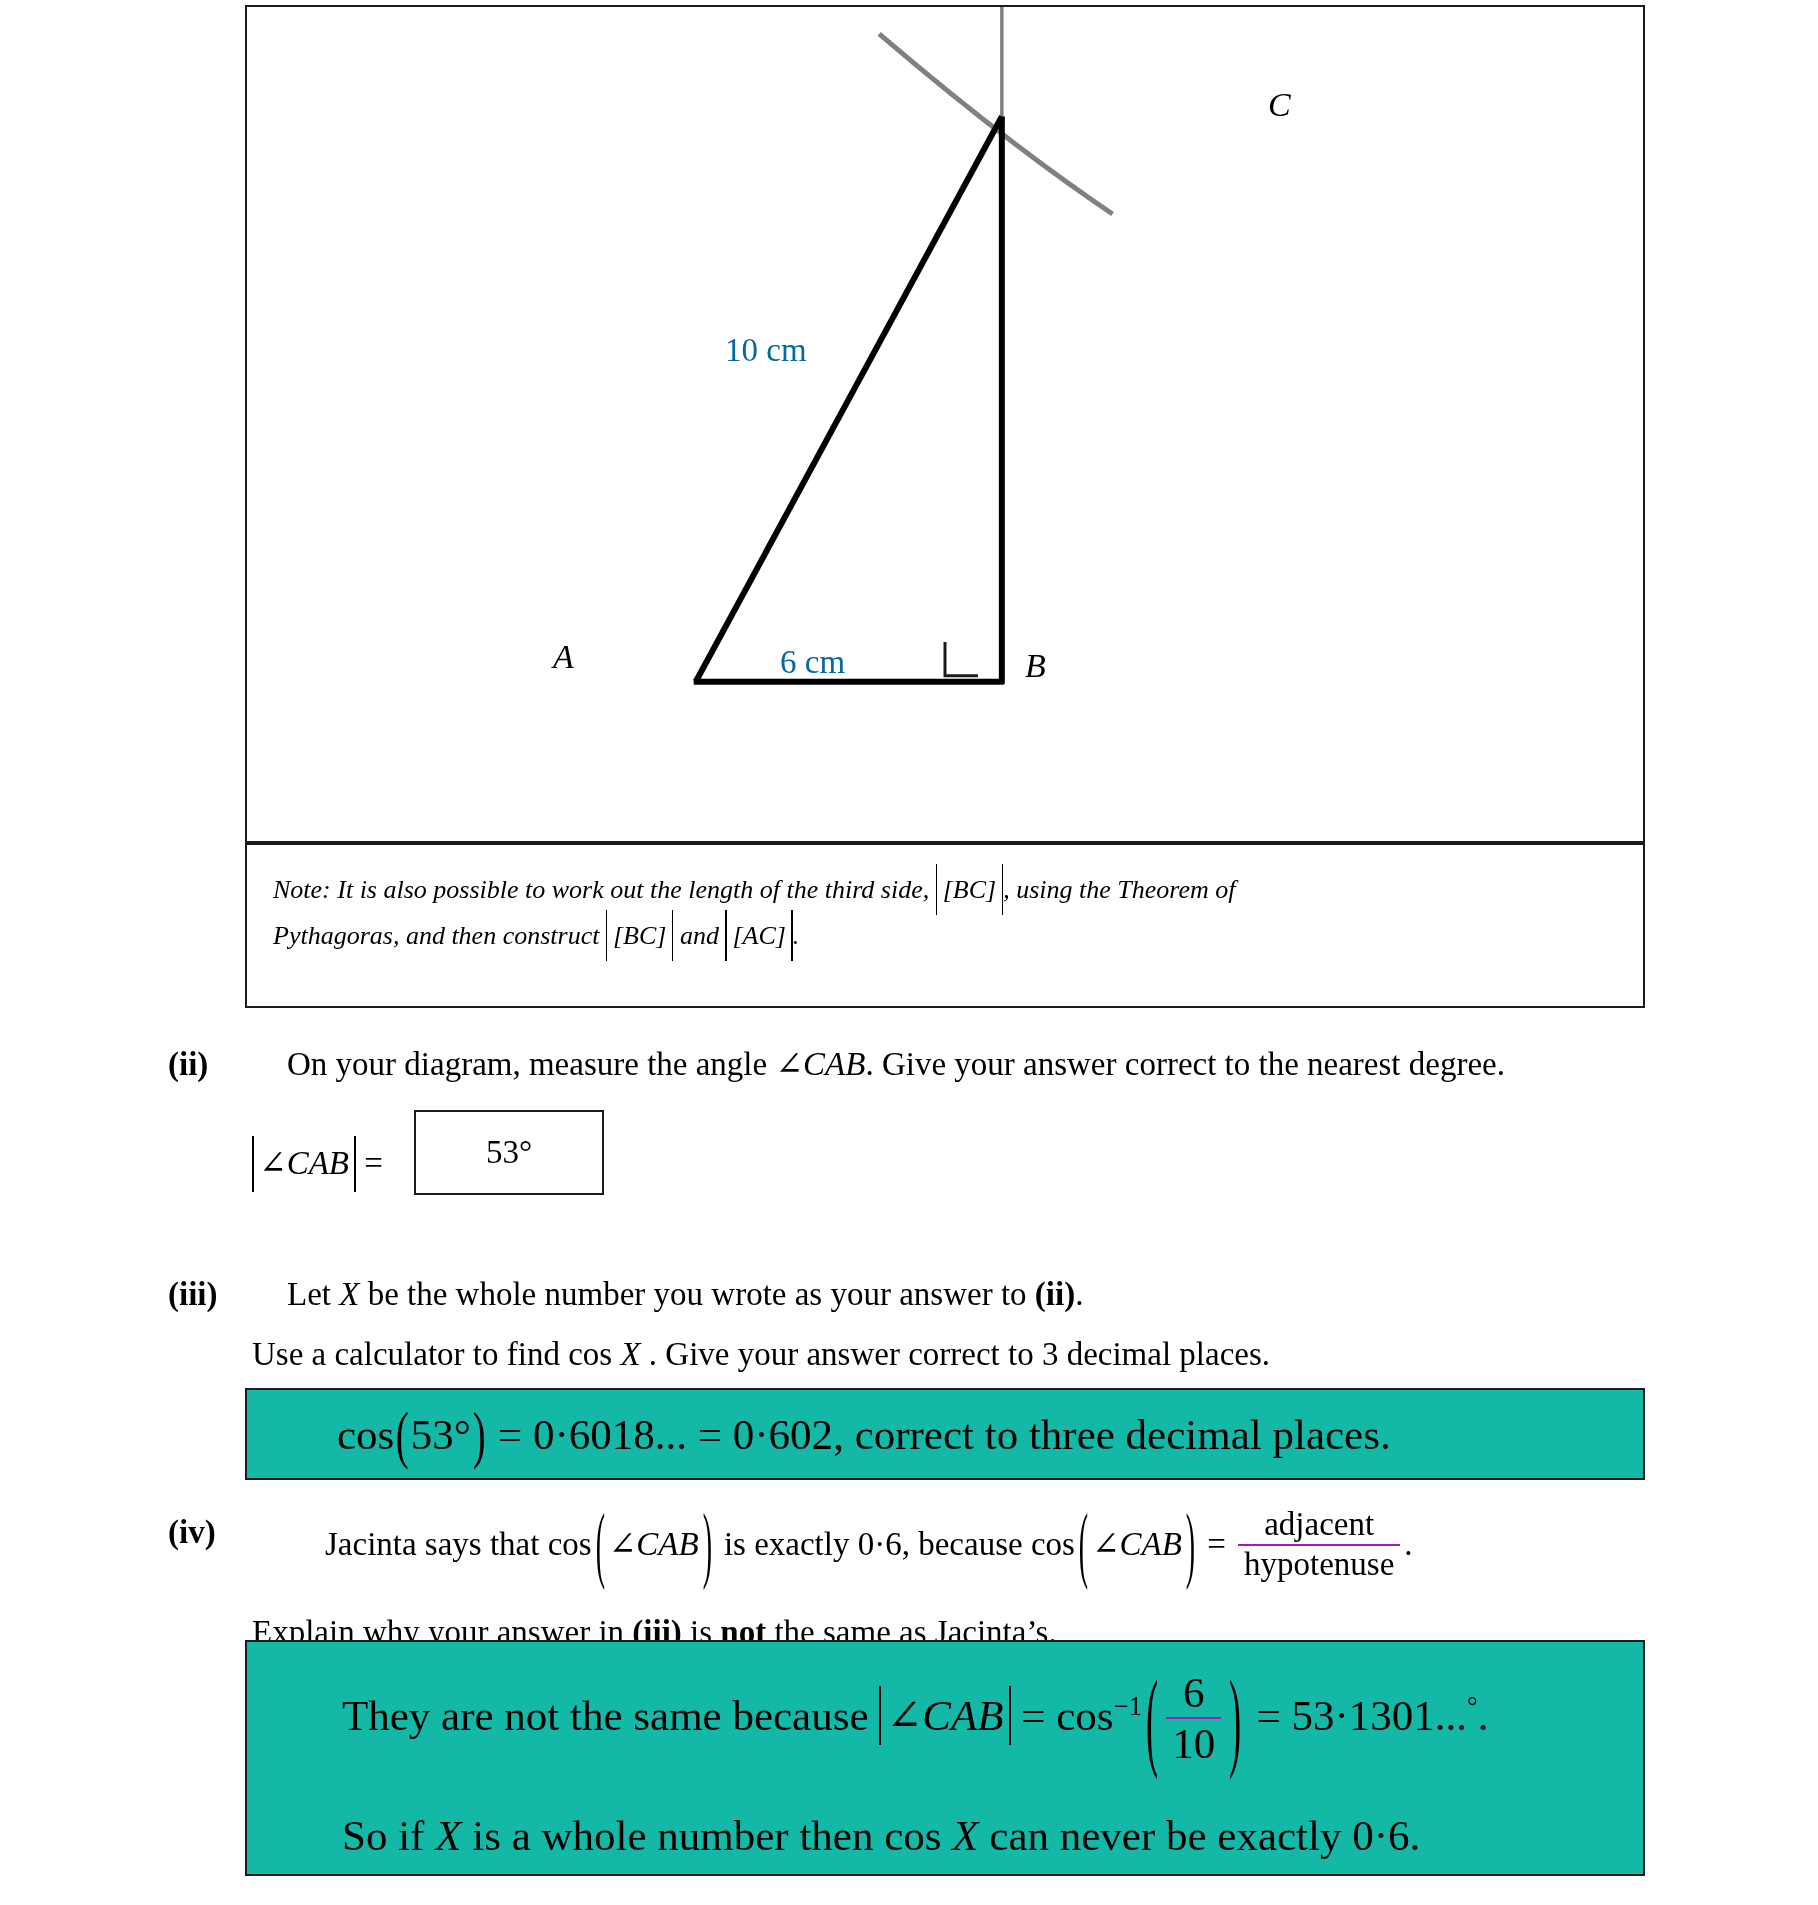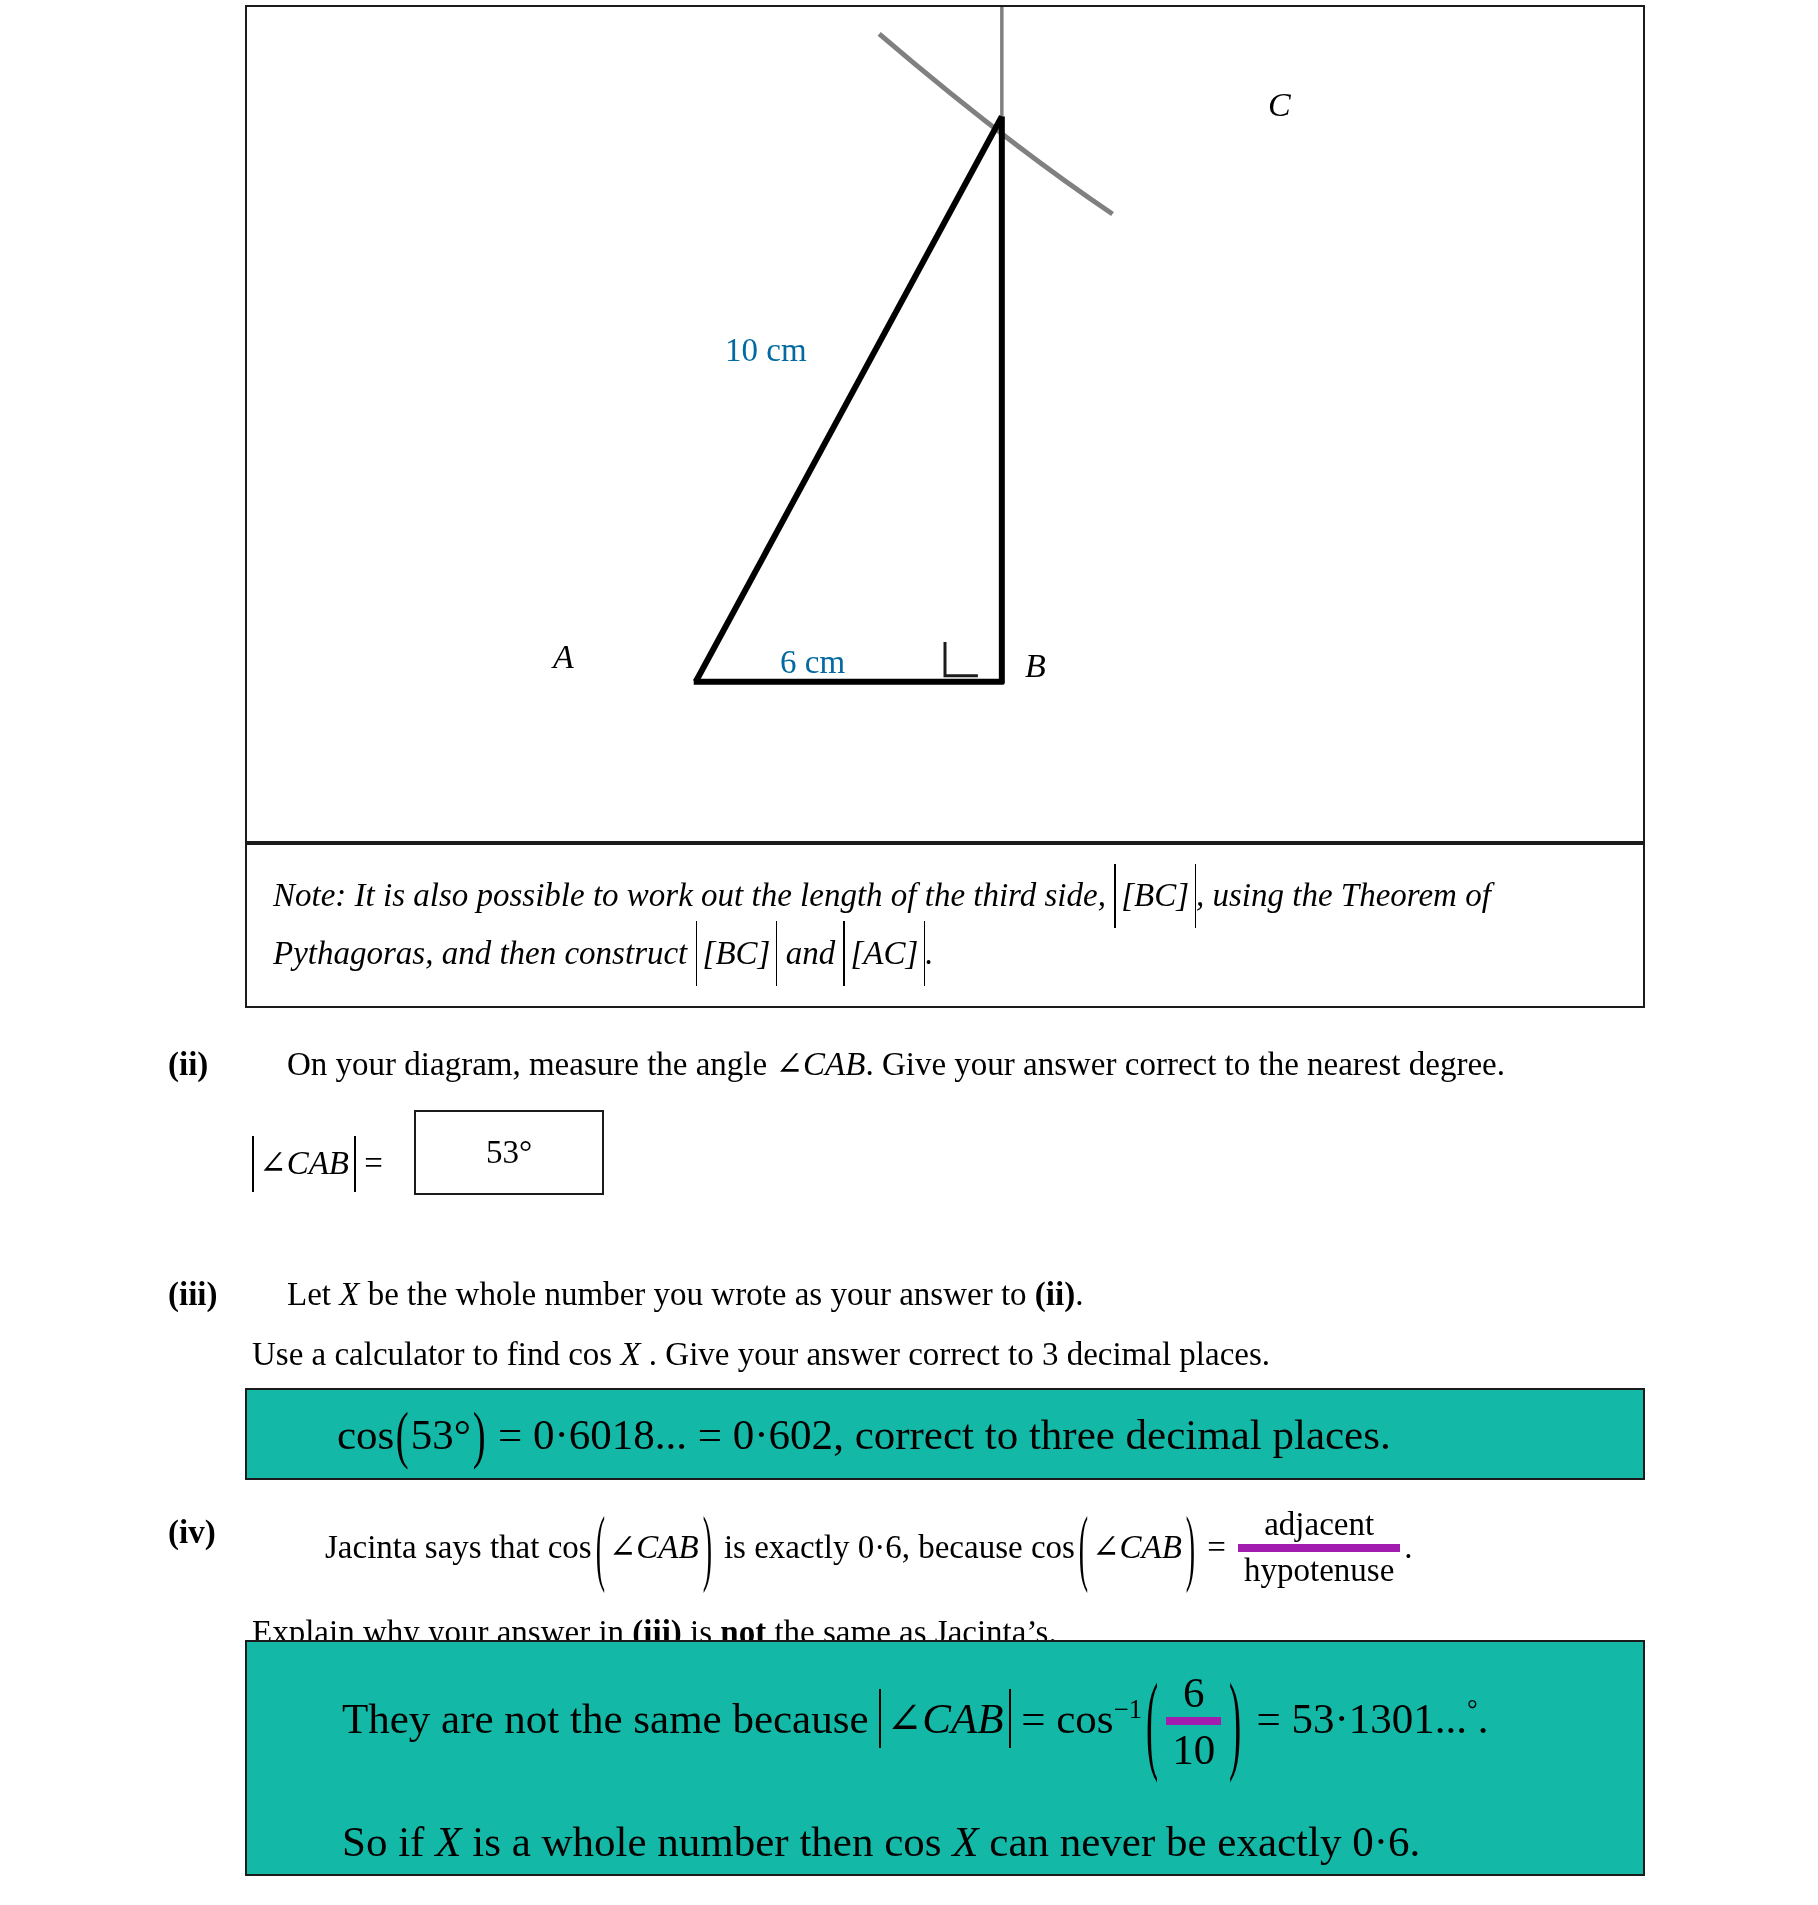--- a/index.html
+++ b/index.html
@@ -56,21 +56,21 @@
   .frac {
     display: inline-block;
     vertical-align: middle;
     text-align: center;
     line-height: 1.15;
     margin: 0 4px;
     position: relative;
     top: -2px;
   }
   .frac .num { display: block; padding: 0 6px; }
-  .frac .den { display: block; padding: 0 6px; border-top: 8px solid #a21caf; }
+  .frac .den { display: block; padding: 0 6px; border-top: 2px solid #a21caf; }
 
   .sup { font-size: 0.62em; vertical-align: super; }
 
   
   #figure-panel {
     position: absolute;
     left: 245px;
     top: 5px;
     width: 1400px;
     height: 838px;
@@ -105,21 +105,21 @@
   
   #note-panel {
     position: absolute;
     left: 245px;
     top: 843px;
     width: 1400px;
     height: 165px;
     border: 2.5px solid #1b1b1b;
     box-sizing: border-box;
     padding: 22px 26px 0 26px;
-    font-size: 33px;
+    font-size: 26px;
     font-style: italic;
     line-height: 1.75;
   }
 
   
   .q-row {
     position: absolute;
     display: flex;
     align-items: flex-start;
     font-size: 33px;

